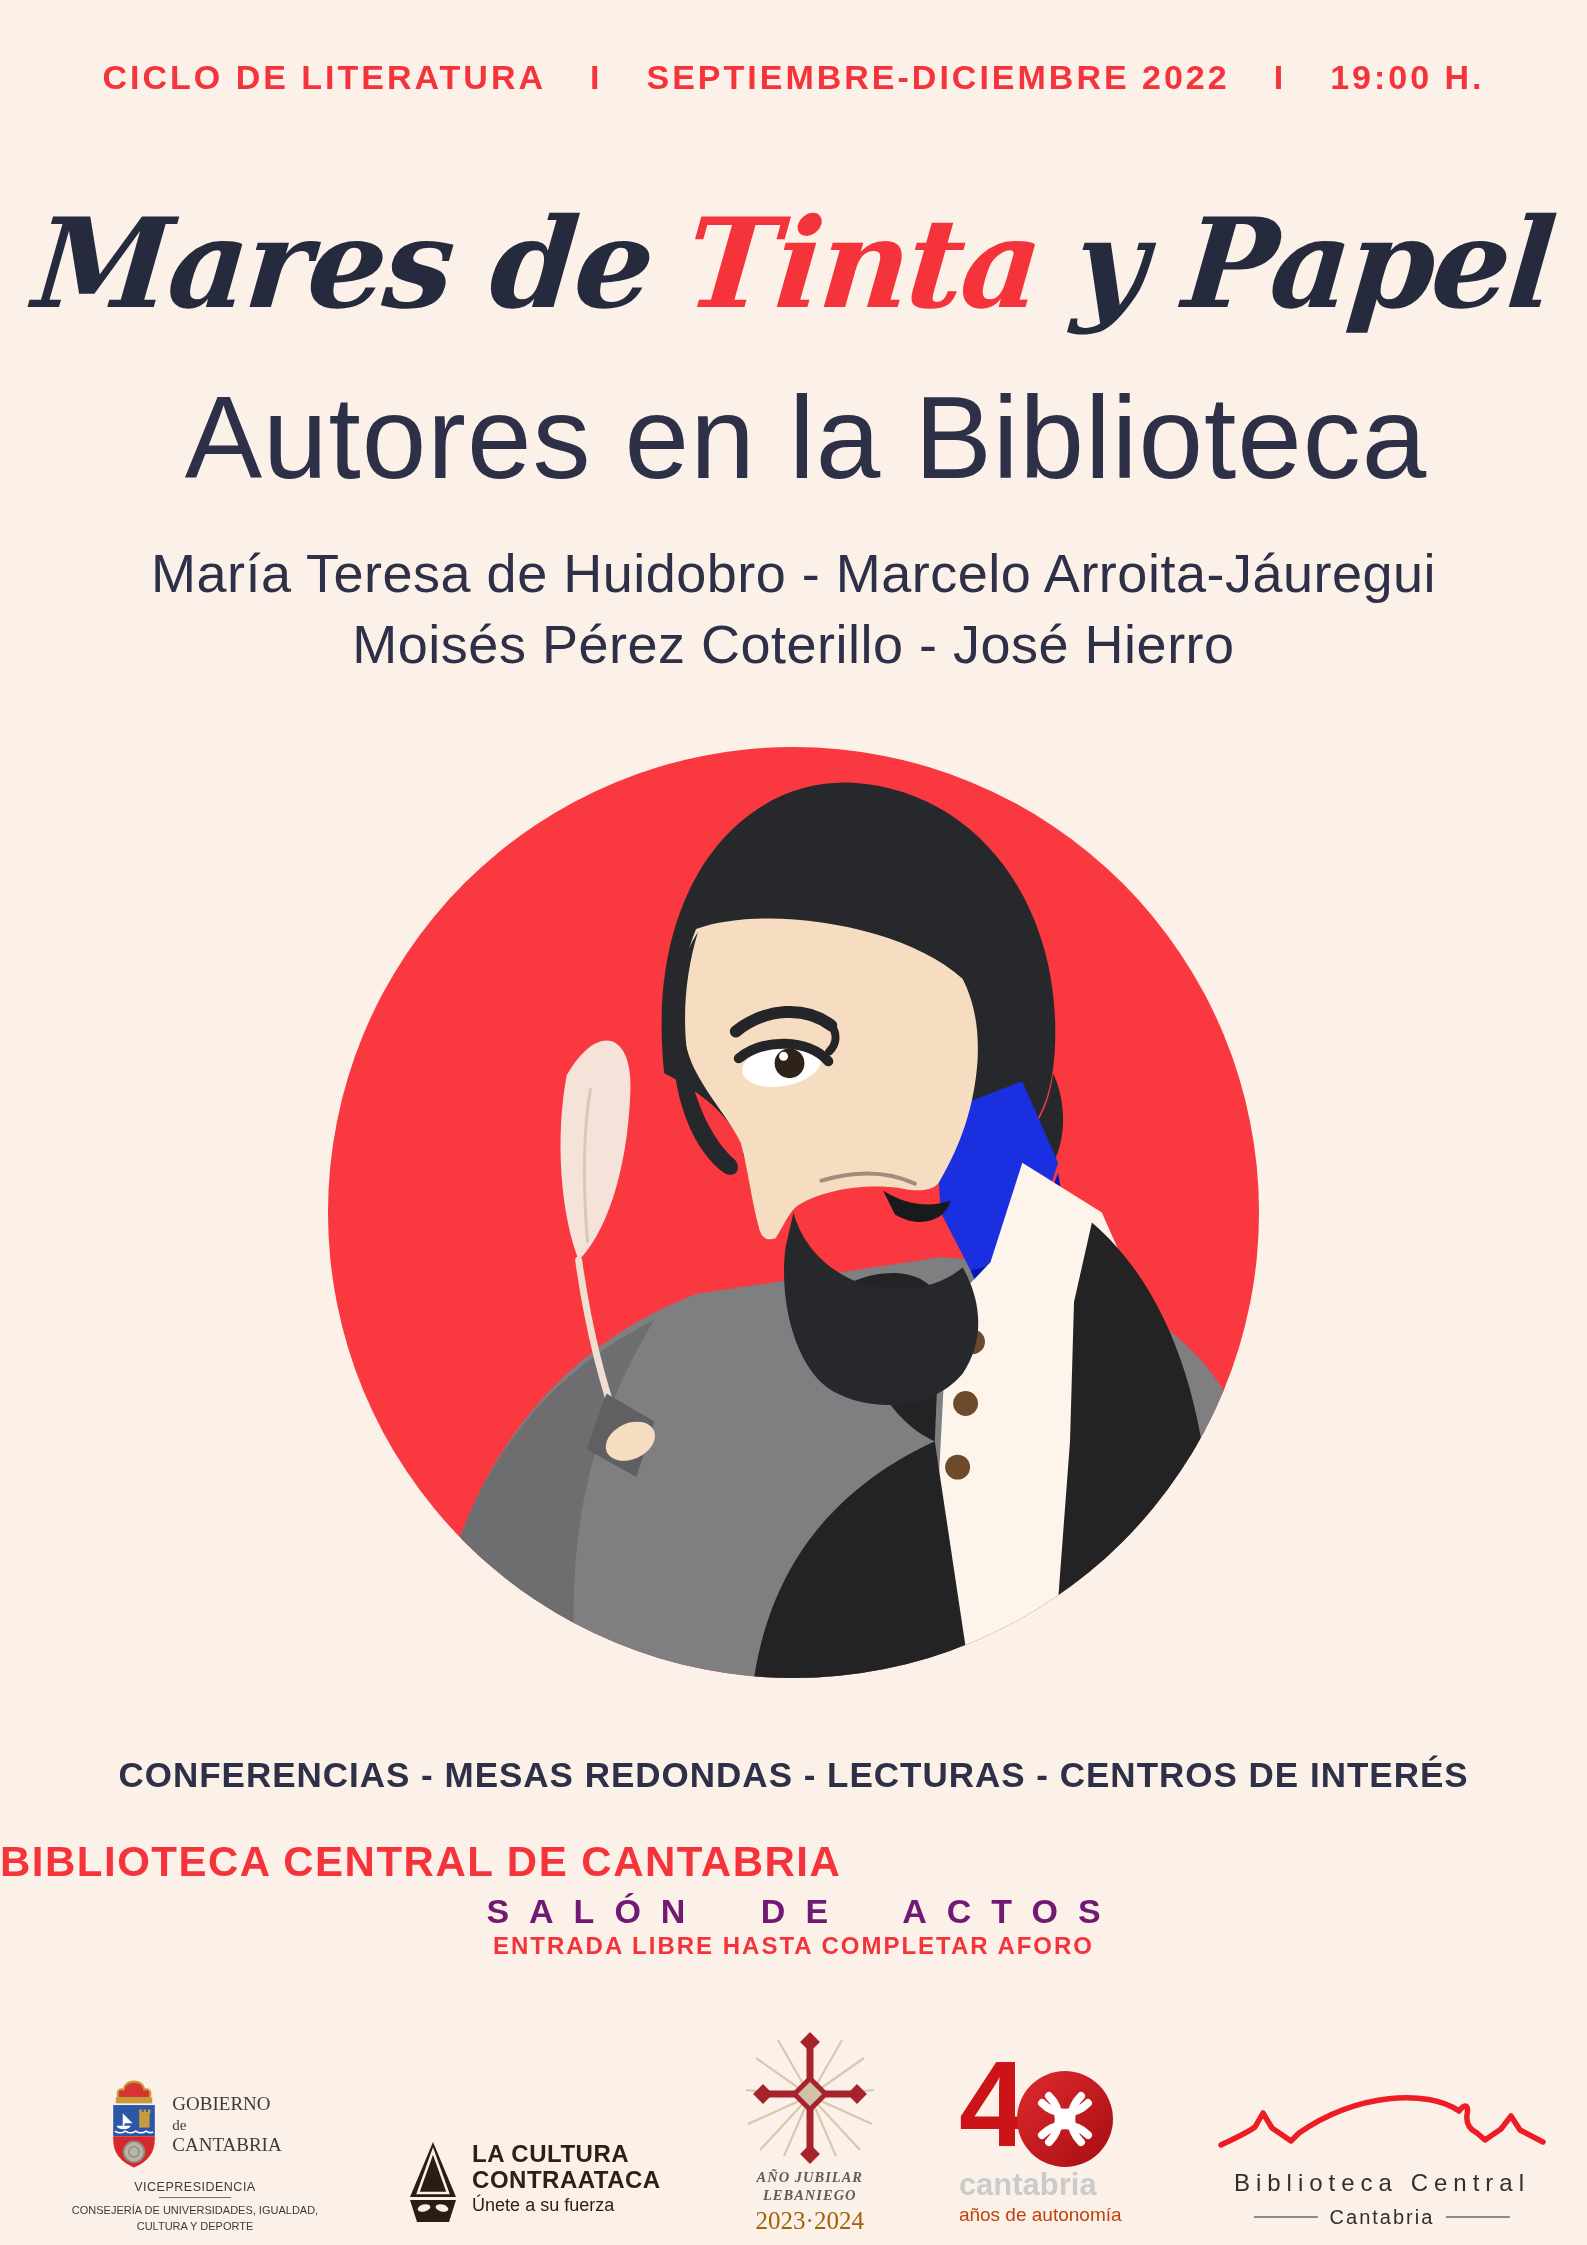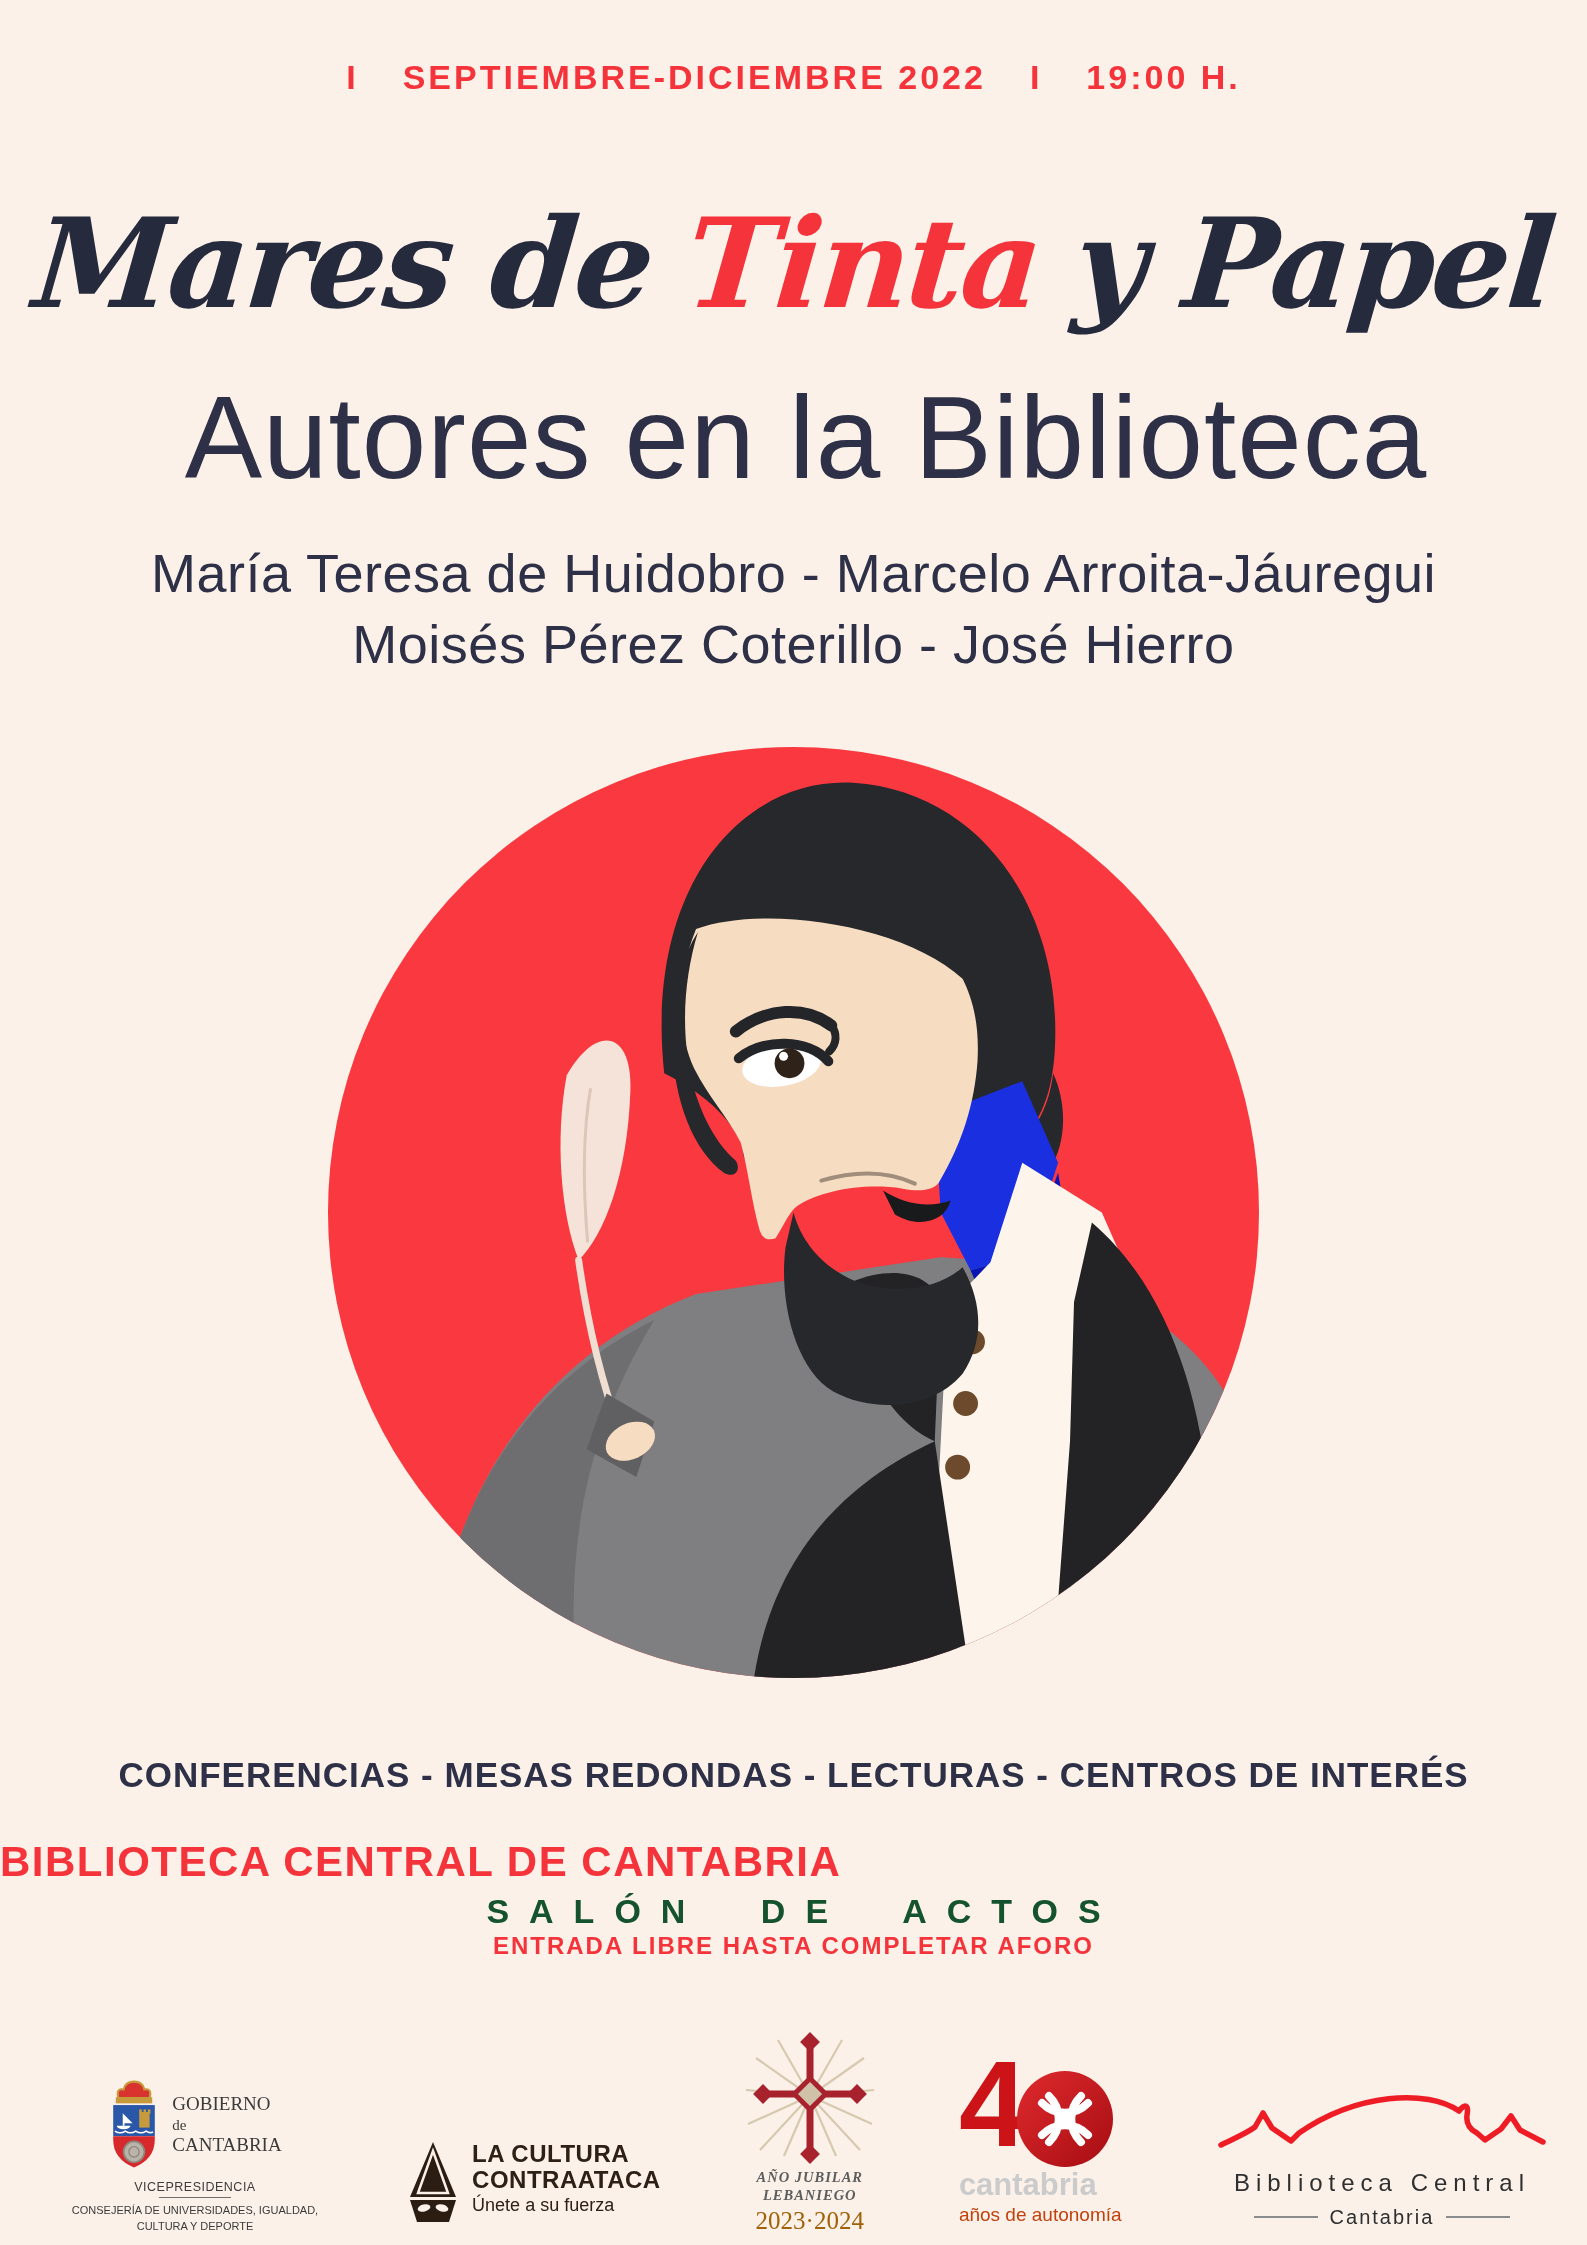--- a/index.html
+++ b/index.html
@@ -61,20 +61,21 @@
   .bib{margin-top:48px;width:340px;text-align:center;}
   .bib-l1{margin-top:16px;font-size:24px;letter-spacing:6px;color:#2f2f2f;}
   .bib-l2row{display:flex;align-items:center;justify-content:center;gap:12px;margin-top:9px;}
   .bib-line{width:64px;height:1.5px;background:#8b8b8b;}
   .bib-l2{font-size:20px;color:#2f2f2f;letter-spacing:2px;}
 </style>
 </head>
 <body style="background-color: rgb(251, 241, 233);">
 
 <div class="abs topbar" style="color: rgb(244, 51, 59);">
+  <span>CICLO DE LITERATURA</span>
   <span class="sep">I</span>
   <span>SEPTIEMBRE-DICIEMBRE 2022</span>
   <span class="sep">I</span>
   <span>19:00 H.</span>
 </div>
 
 <div class="abs title-script" style="color: rgb(38, 42, 61);">
   <span>Mares de</span>
   <span style="color: rgb(244, 51, 59);">Tinta</span>
   <span>y Papel</span>
@@ -133,21 +134,21 @@
       <path fill="none" stroke="#f0ded2" stroke-width="7" stroke-linecap="round" d="M254,518 C262,575 275,635 296,692"></path>
       <path fill="#606063" d="M282,652 L330,680 L312,736 L262,708 Z"></path>
       <ellipse cx="306" cy="700" rx="26" ry="18" fill="#f6dcc0" transform="rotate(-25 306 700)"></ellipse>
     </g>
   </svg>
 </div>
 
 <div class="abs activities" style="color: rgb(45, 48, 70);">CONFERENCIAS - MESAS REDONDAS - LECTURAS - CENTROS DE INTERÉS</div>
 
 <div class="abs venue" style="color: rgb(244, 51, 59);">BIBLIOTECA CENTRAL DE CANTABRIA</div>
-<div class="abs room" style="color: #14532d;">SALÓN DE ACTOS</div>
+<div class="abs room" style="color: #701a75;">SALÓN DE ACTOS</div>
 <div class="abs admission" style="color: rgb(244, 51, 59);">ENTRADA LIBRE HASTA COMPLETAR AFORO</div>
 
 <div class="abs footer">
 
   <div class="gob">
     <div class="gob-lockup">
       <svg width="52" height="96" viewBox="0 0 60 110">
         <path d="M12,24 q-3,-12 6,-10 q2,-9 12,-9 q10,0 12,9 q9,-2 6,10 Z" fill="#d8332f" stroke="#c79a3b" stroke-width="2.5"></path>
         <rect x="9" y="23" width="42" height="7" fill="#c79a3b"></rect>
         <rect x="6" y="32" width="48" height="36" fill="#2a57a8"></rect>

